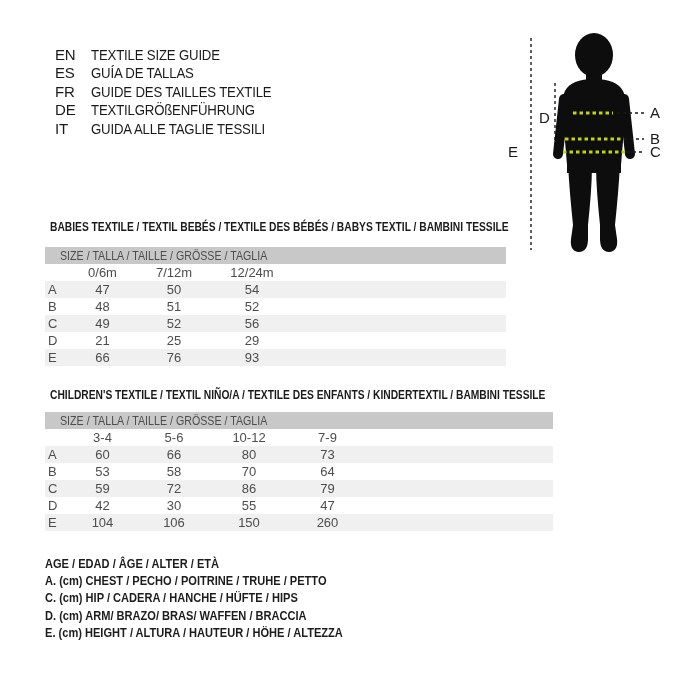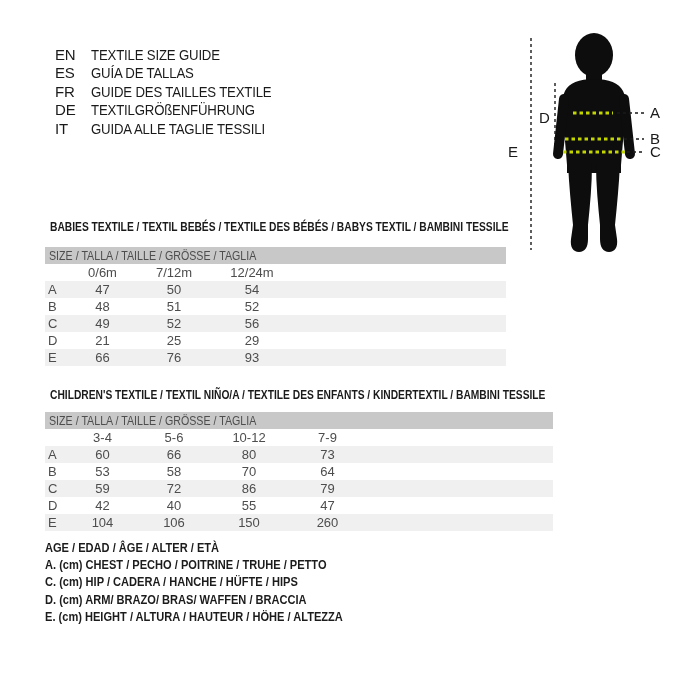--- a/index.html
+++ b/index.html
@@ -16,27 +16,27 @@
   .lang-row{display:flex;height:18.5px;align-items:center;font-size:15px;font-weight:400;letter-spacing:-0.2px;}
   .lang-code{width:36px;flex:0 0 36px;}
 
   
   .sec-title{font-size:12.5px;font-weight:700;color:#1a1a1a;white-space:nowrap;}
 
   
   table{border-collapse:collapse;table-layout:fixed;font-size:13px;color:#4d4d4d;}
   td{height:17px;padding:0;vertical-align:middle;text-align:center;overflow:hidden;white-space:nowrap;}
   td.lbl{text-align:left;padding-left:3px;}
-  tr.band td{background:#c8c8c8;text-align:left;padding-left:4px;color:#4d4d4d;}
+  tr.band td{background:#c8c8c8;text-align:left;padding-left:15px;color:#4d4d4d;}
   tr.stripe td{background:#f0f0f0;}
   #babies-table{left:45px;top:247px;width:461px;}
   #children-table{left:45px;top:412px;width:508px;}
 
   
-  #legend{left:45px;top:539px;}
+  #legend{left:45px;top:555px;}
   .legend-line{height:17.2px;display:flex;align-items:center;font-size:13.5px;font-weight:700;color:#1c1c1c;}
 
   
   #figure{left:495px;top:25px;}
   svg text{font-family:"Liberation Sans",sans-serif;font-size:15px;fill:#1a1a1a;}
 </style>
 </head>
 <body>
 
 <div id="langs" class="abs">
@@ -200,21 +200,21 @@
     <td class="lbl">C</td>
     <td>59</td>
     <td>72</td>
     <td>86</td>
     <td>79</td>
     <td></td>
   </tr>
   <tr>
     <td class="lbl">D</td>
     <td>42</td>
-    <td>40</td>
+    <td>30</td>
     <td>55</td>
     <td>47</td>
     <td></td>
   </tr>
   <tr class="stripe">
     <td class="lbl">E</td>
     <td>104</td>
     <td>106</td>
     <td>150</td>
     <td>260</td>

